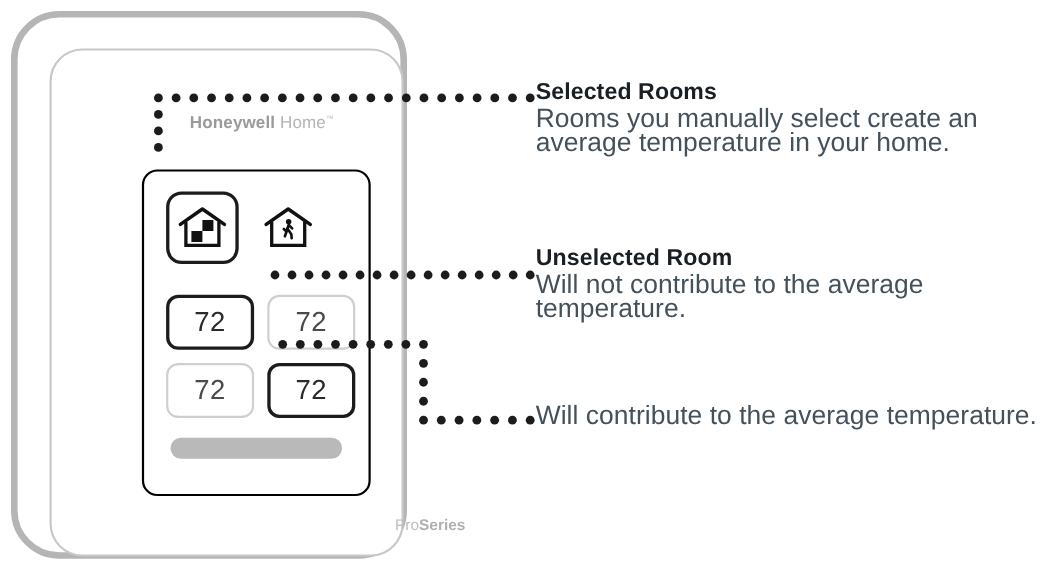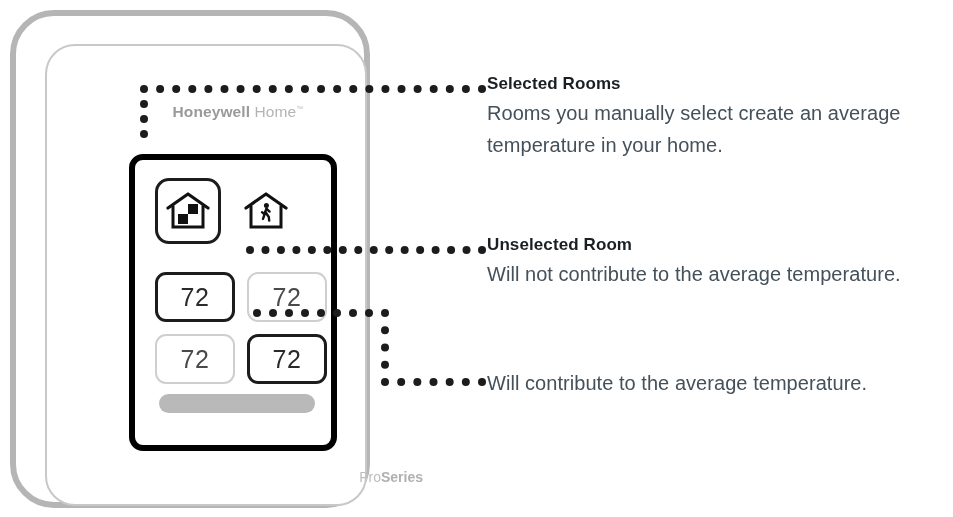--- a/index.html
+++ b/index.html
@@ -75,21 +75,21 @@
     color: #bdbdbd;
   }
 
   
   .screen {
     position: absolute;
     left: 82px;
     top: 108px;
     width: 208px;
     height: 297px;
-    border: 6px solid #000000;
+    border: 2px solid #000000;
     border-radius: 14px;
     background: #ffffff;
     box-sizing: border-box;
   }
 
   .mode-row {
     position: absolute;
     left: 20px;
     top: 18px;
     width: 170px;
@@ -174,36 +174,36 @@
   }
   .proseries .ps-bold { font-weight: bold; color: #b0b0b0; }
 
   
   .callout {
     position: absolute;
     left: 487px;
     width: 466px;
   }
   .callout-title {
-    font-size: 17px;
+    font-size: 21px;
     font-weight: bold;
     color: #1a1f24;
     line-height: 26px;
     letter-spacing: 0.1px;
     white-space: nowrap;
   }
   .callout-body {
-    font-size: 20px;
+    font-size: 24px;
     font-weight: normal;
     color: #44505a;
-    line-height: 32px;
+    line-height: 22px;
     letter-spacing: 0.05px;
   }
   .callout-1 { top: 71px; }
-  .callout-2 { top: 232px; }
+  .callout-2 { top: 222px; }
   .callout-3 { top: 367px; }
 
   
   #connectors {
     position: absolute;
     left: 0; top: 0;
     width: 953px;
     height: 517px;
     pointer-events: none;
   }

